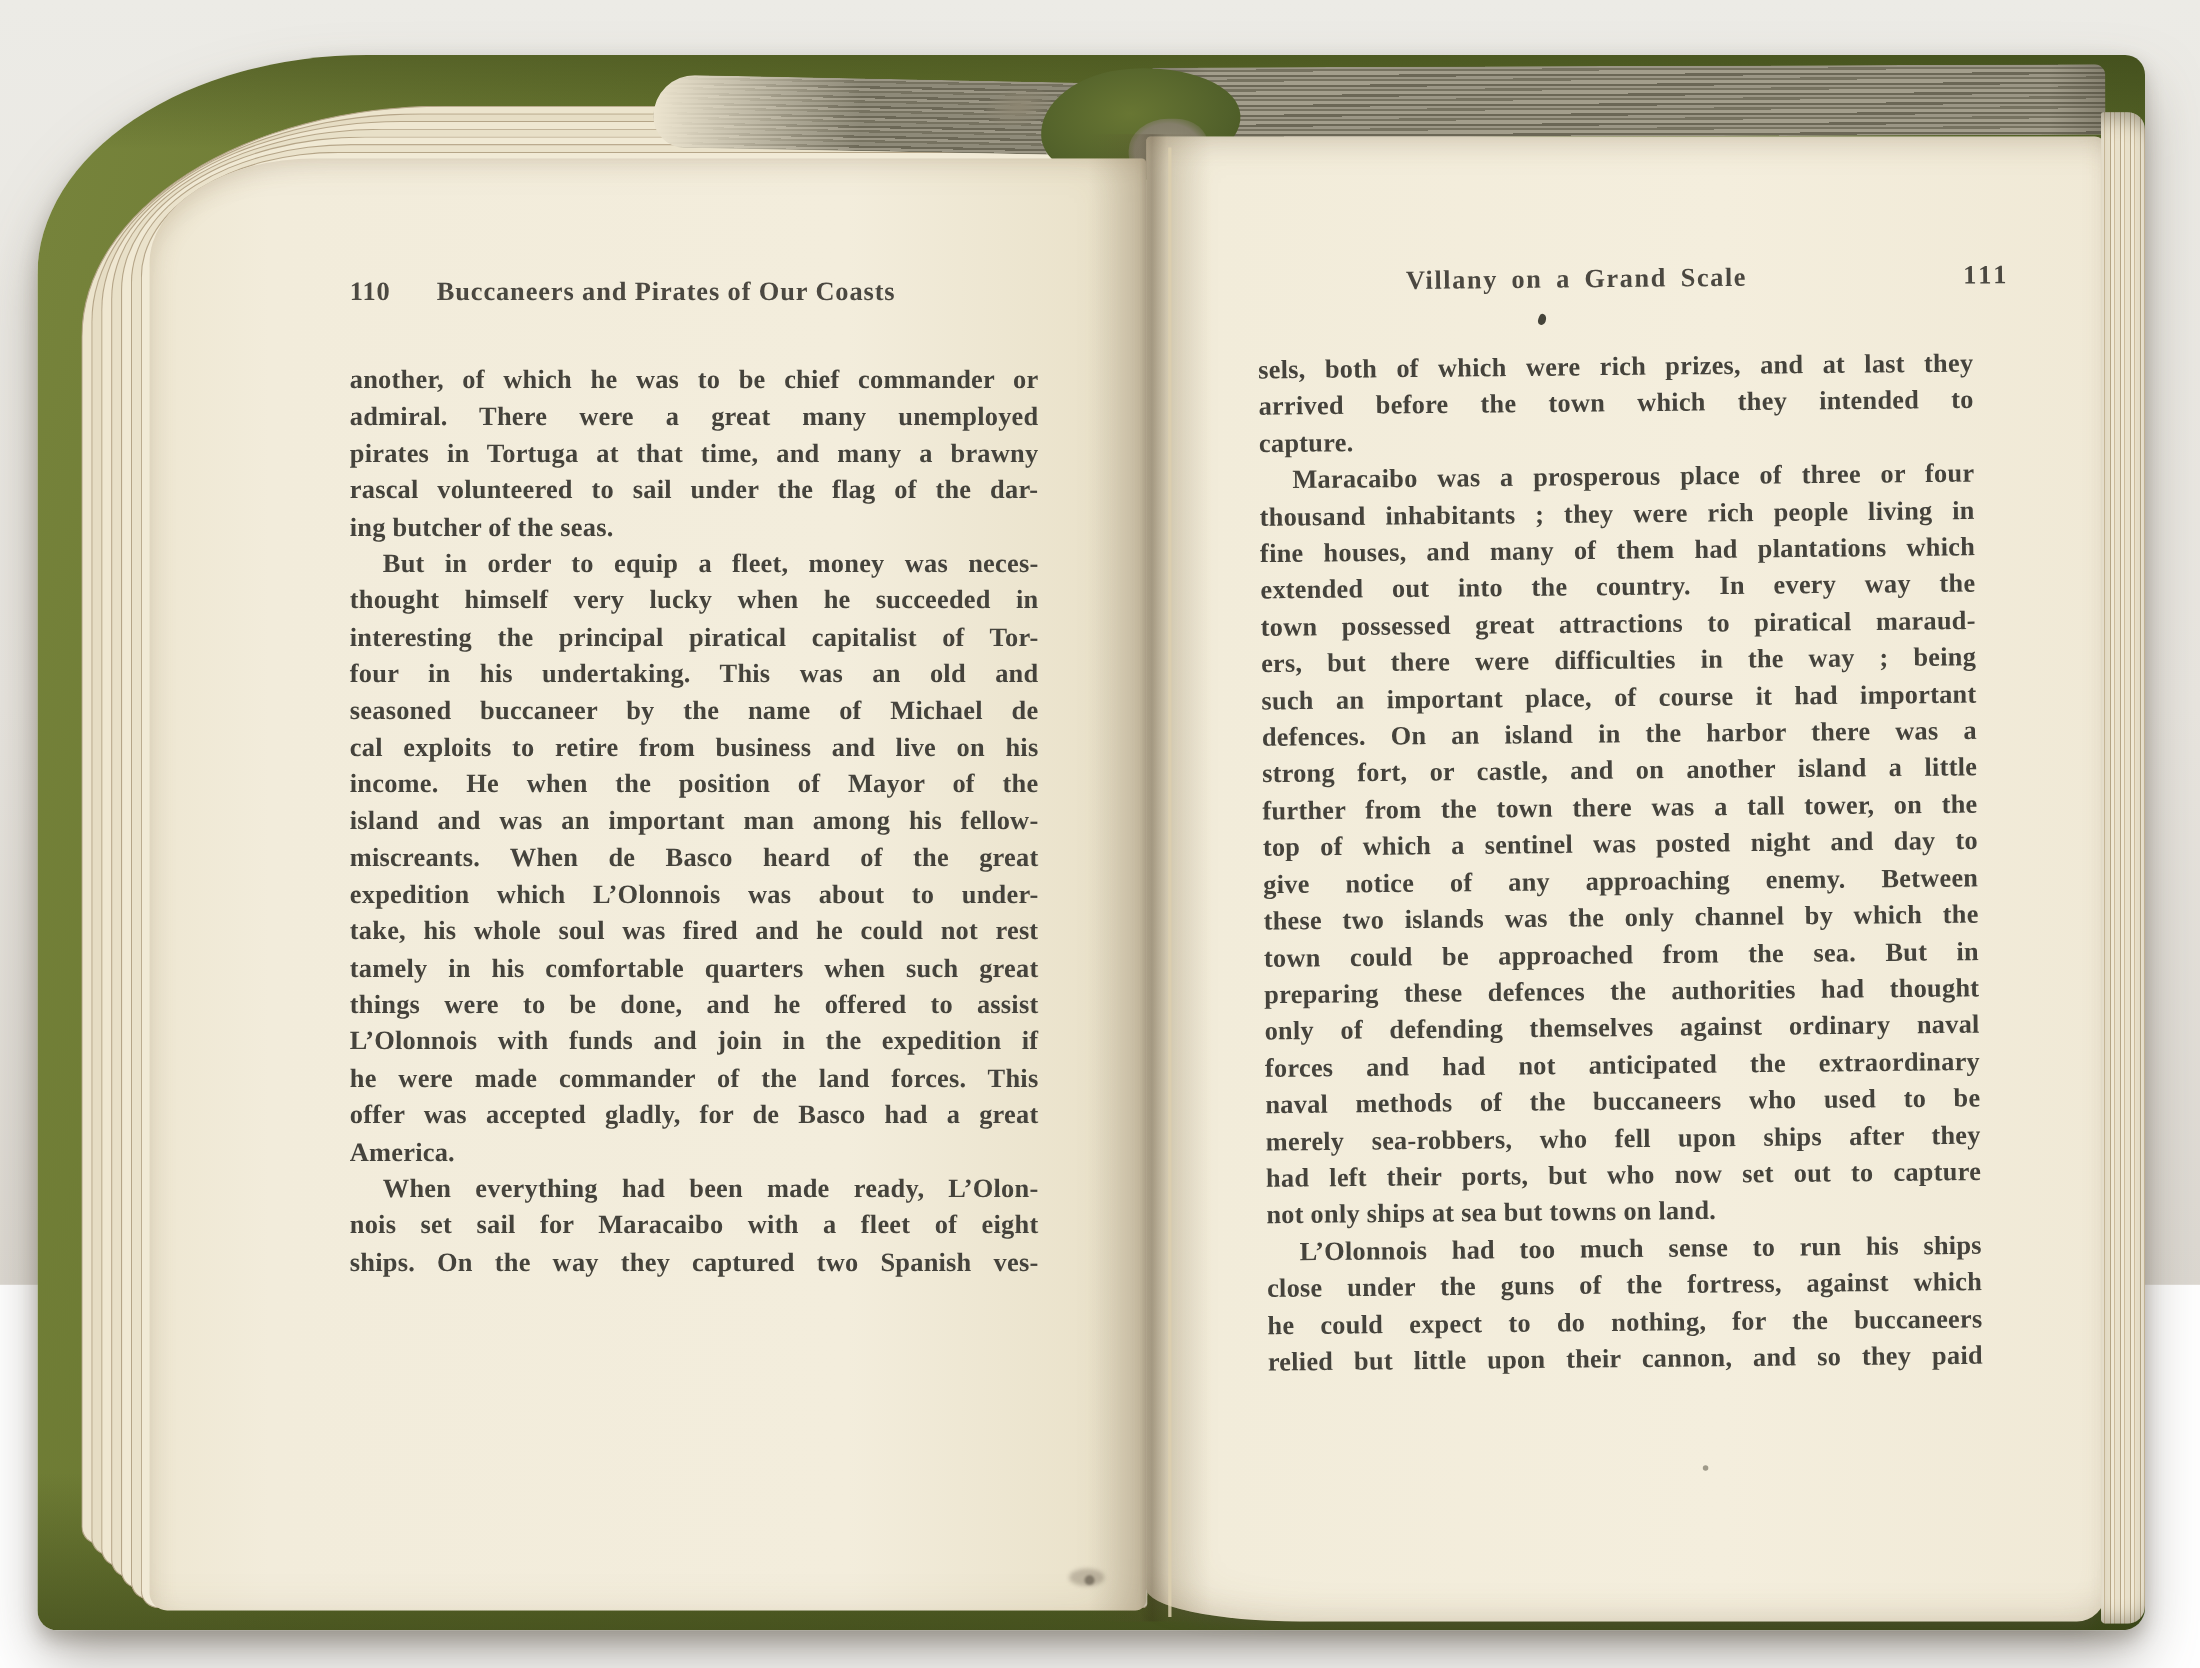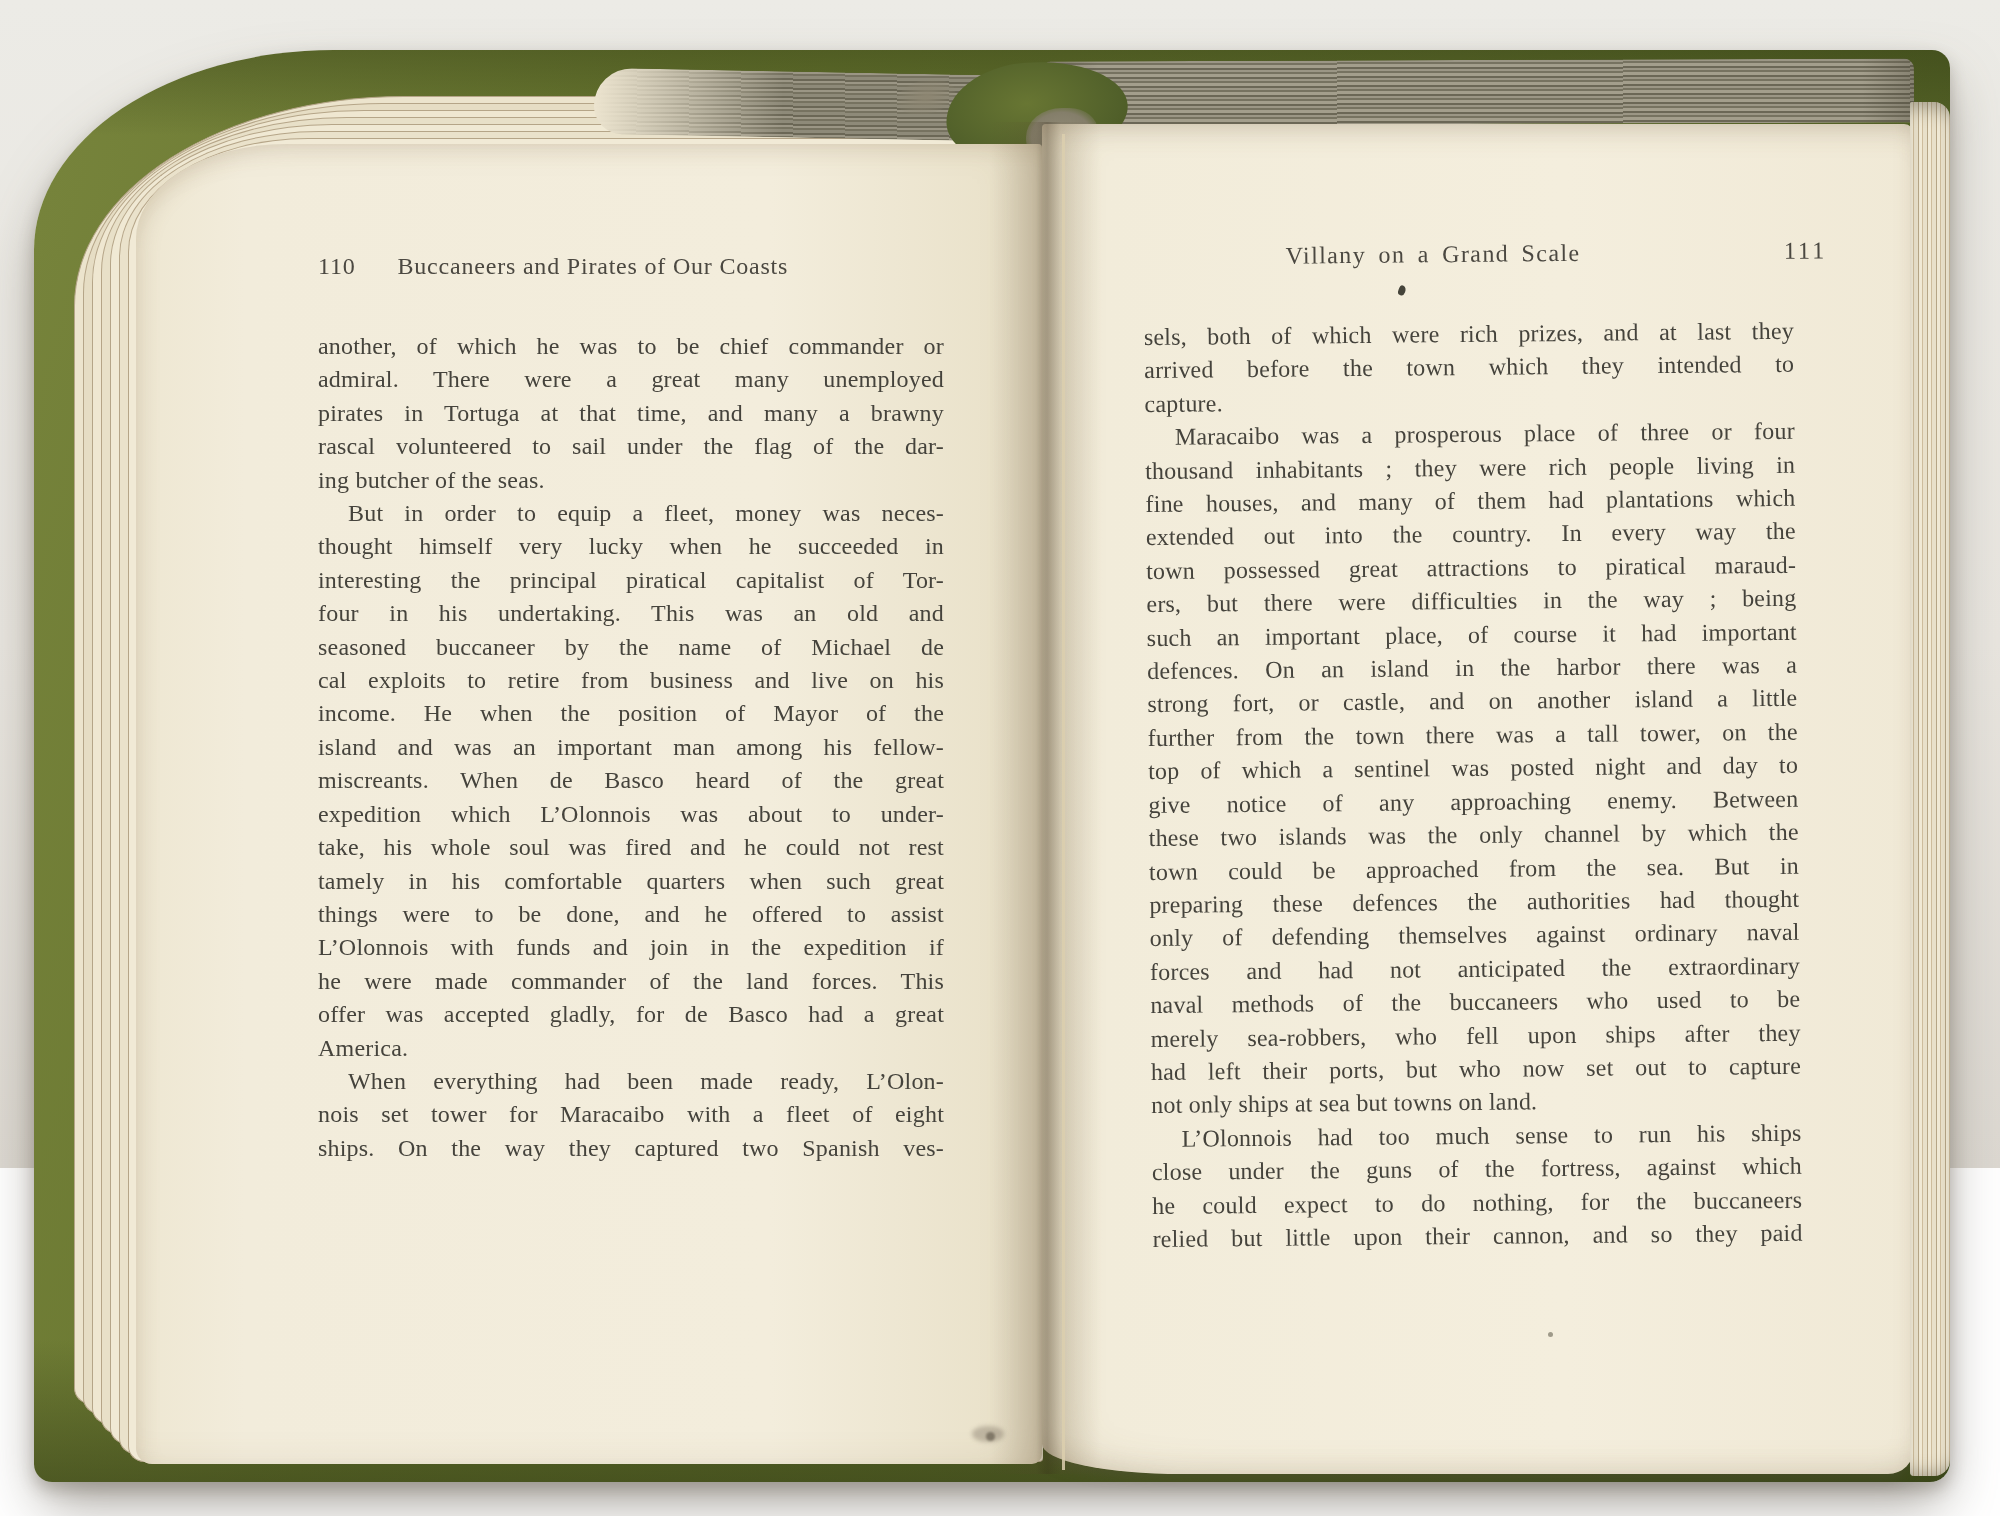--- a/index.html
+++ b/index.html
@@ -4,20 +4,21 @@
 <style>
   html,body{margin:0;padding:0;}
   body{
     width:2000px;height:1516px;
     font-family:"Liberation Serif","DejaVu Serif",serif;
     overflow:hidden;
   }
   .scene{
     position:absolute;left:0;top:0;width:2000px;height:1168px;
     background:linear-gradient(180deg,#ecebe6 0%,#e8e5df 55%,#dcd8d1 100%);
+    font-weight:bold;
   }
   .book{
     position:absolute;left:34px;top:50px;width:1916px;height:1432px;
   }
   .cover{
     position:absolute;left:0;top:0;width:1916px;height:1432px;
     border-radius:300px 18px 20px 18px / 200px 18px 20px 18px;
     background:
       linear-gradient(180deg,rgba(40,50,15,.35) 0%,rgba(40,50,15,0) 6%,rgba(40,50,15,0) 90%,rgba(30,38,10,.4) 100%),
       linear-gradient(105deg,#77843c 0%,#68762f 28%,#5e6c2b 62%,#4c5a22 100%);
@@ -182,21 +183,21 @@
           <div class="line">miscreants. When de Basco heard of the great</div>
           <div class="line">expedition which L’Olonnois was about to under-</div>
           <div class="line">take, his whole soul was fired and he could not rest</div>
           <div class="line">tamely in his comfortable quarters when such great</div>
           <div class="line">things were to be done, and he offered to assist</div>
           <div class="line">L’Olonnois with funds and join in the expedition if</div>
           <div class="line">he were made commander of the land forces. This</div>
           <div class="line">offer was accepted gladly, for de Basco had a great</div>
           <div class="line pend">America.</div>
           <div class="line indent">When everything had been made ready, L’Olon-</div>
-          <div class="line">nois set tower for Maracaibo with a fleet of eight</div>
+          <div class="line">nois set sail for Maracaibo with a fleet of eight</div>
           <div class="line">ships. On the way they captured two Spanish ves-</div>
         </div>
     </div>
 
     <div class="pagetext text-right">
       <div class="runhead head-right">
         <span>Villany on a Grand Scale</span>
         <span class="num">111</span>
       </div>
       <div class="speck"></div>

